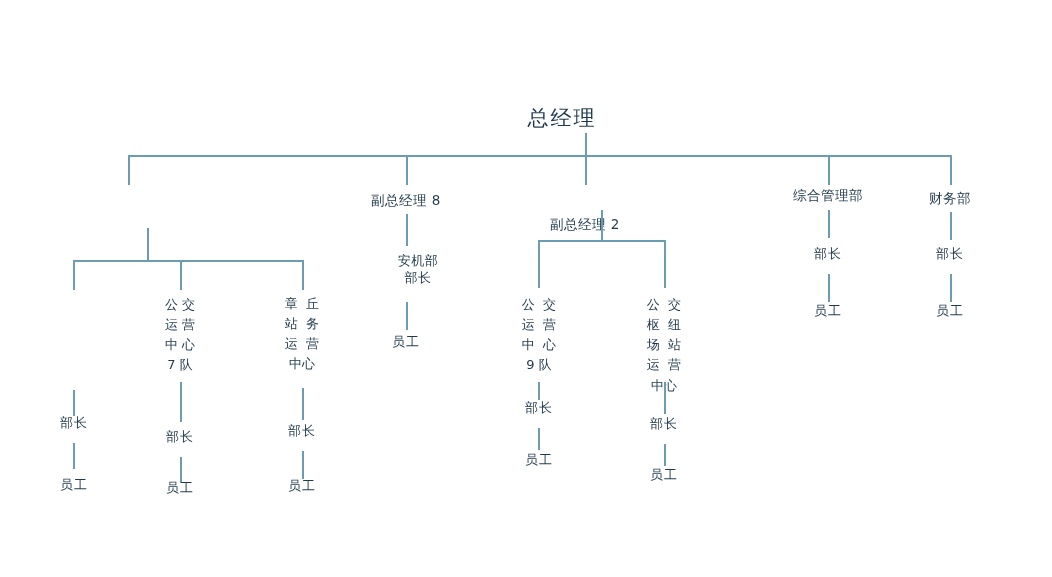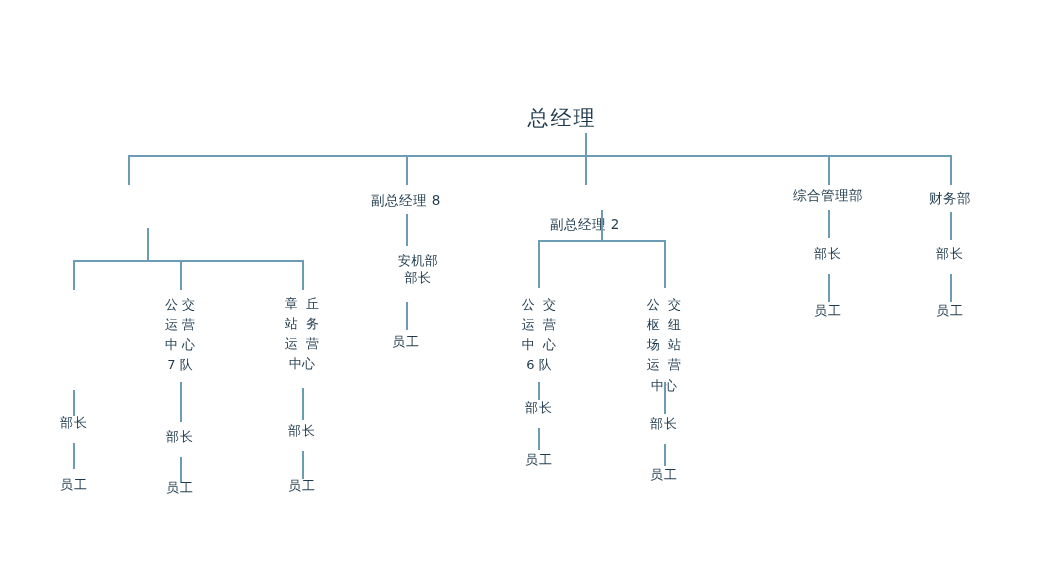--- a/index.html
+++ b/index.html
@@ -156,21 +156,21 @@
 
   <div class="line v" style="left: 601px; top: 210px; height: 30px; background: rgb(108, 155, 180);"></div>
   <div class="line h" style="left: 538px; top: 240px; width: 128px; background: rgb(108, 155, 180);"></div>
   <div class="line v" style="left: 538px; top: 240px; height: 48px; background: rgb(108, 155, 180);"></div>
   <div class="line v" style="left: 664px; top: 240px; height: 48px; background: rgb(108, 155, 180);"></div>
 
   <div class="node node-vert" style="left:489px; top:295px; width:100px;">
     <span class="vrow">公  交</span>
     <span class="vrow">运  营</span>
     <span class="vrow">中  心</span>
-    <span class="vrow">6 队</span>
+    <span class="vrow">9 队</span>
   </div>
   <div class="line v" style="left: 538px; top: 382px; height: 18px; background: rgb(108, 155, 180);"></div>
   <div class="node node-role" style="left:489px; top:400px; width:100px;">
     <span class="ln">部长</span>
   </div>
   <div class="line v" style="left: 538px; top: 428px; height: 22px; background: rgb(108, 155, 180);"></div>
   <div class="node node-role" style="left:489px; top:452px; width:100px;">
     <span class="ln">员工</span>
   </div>
 

